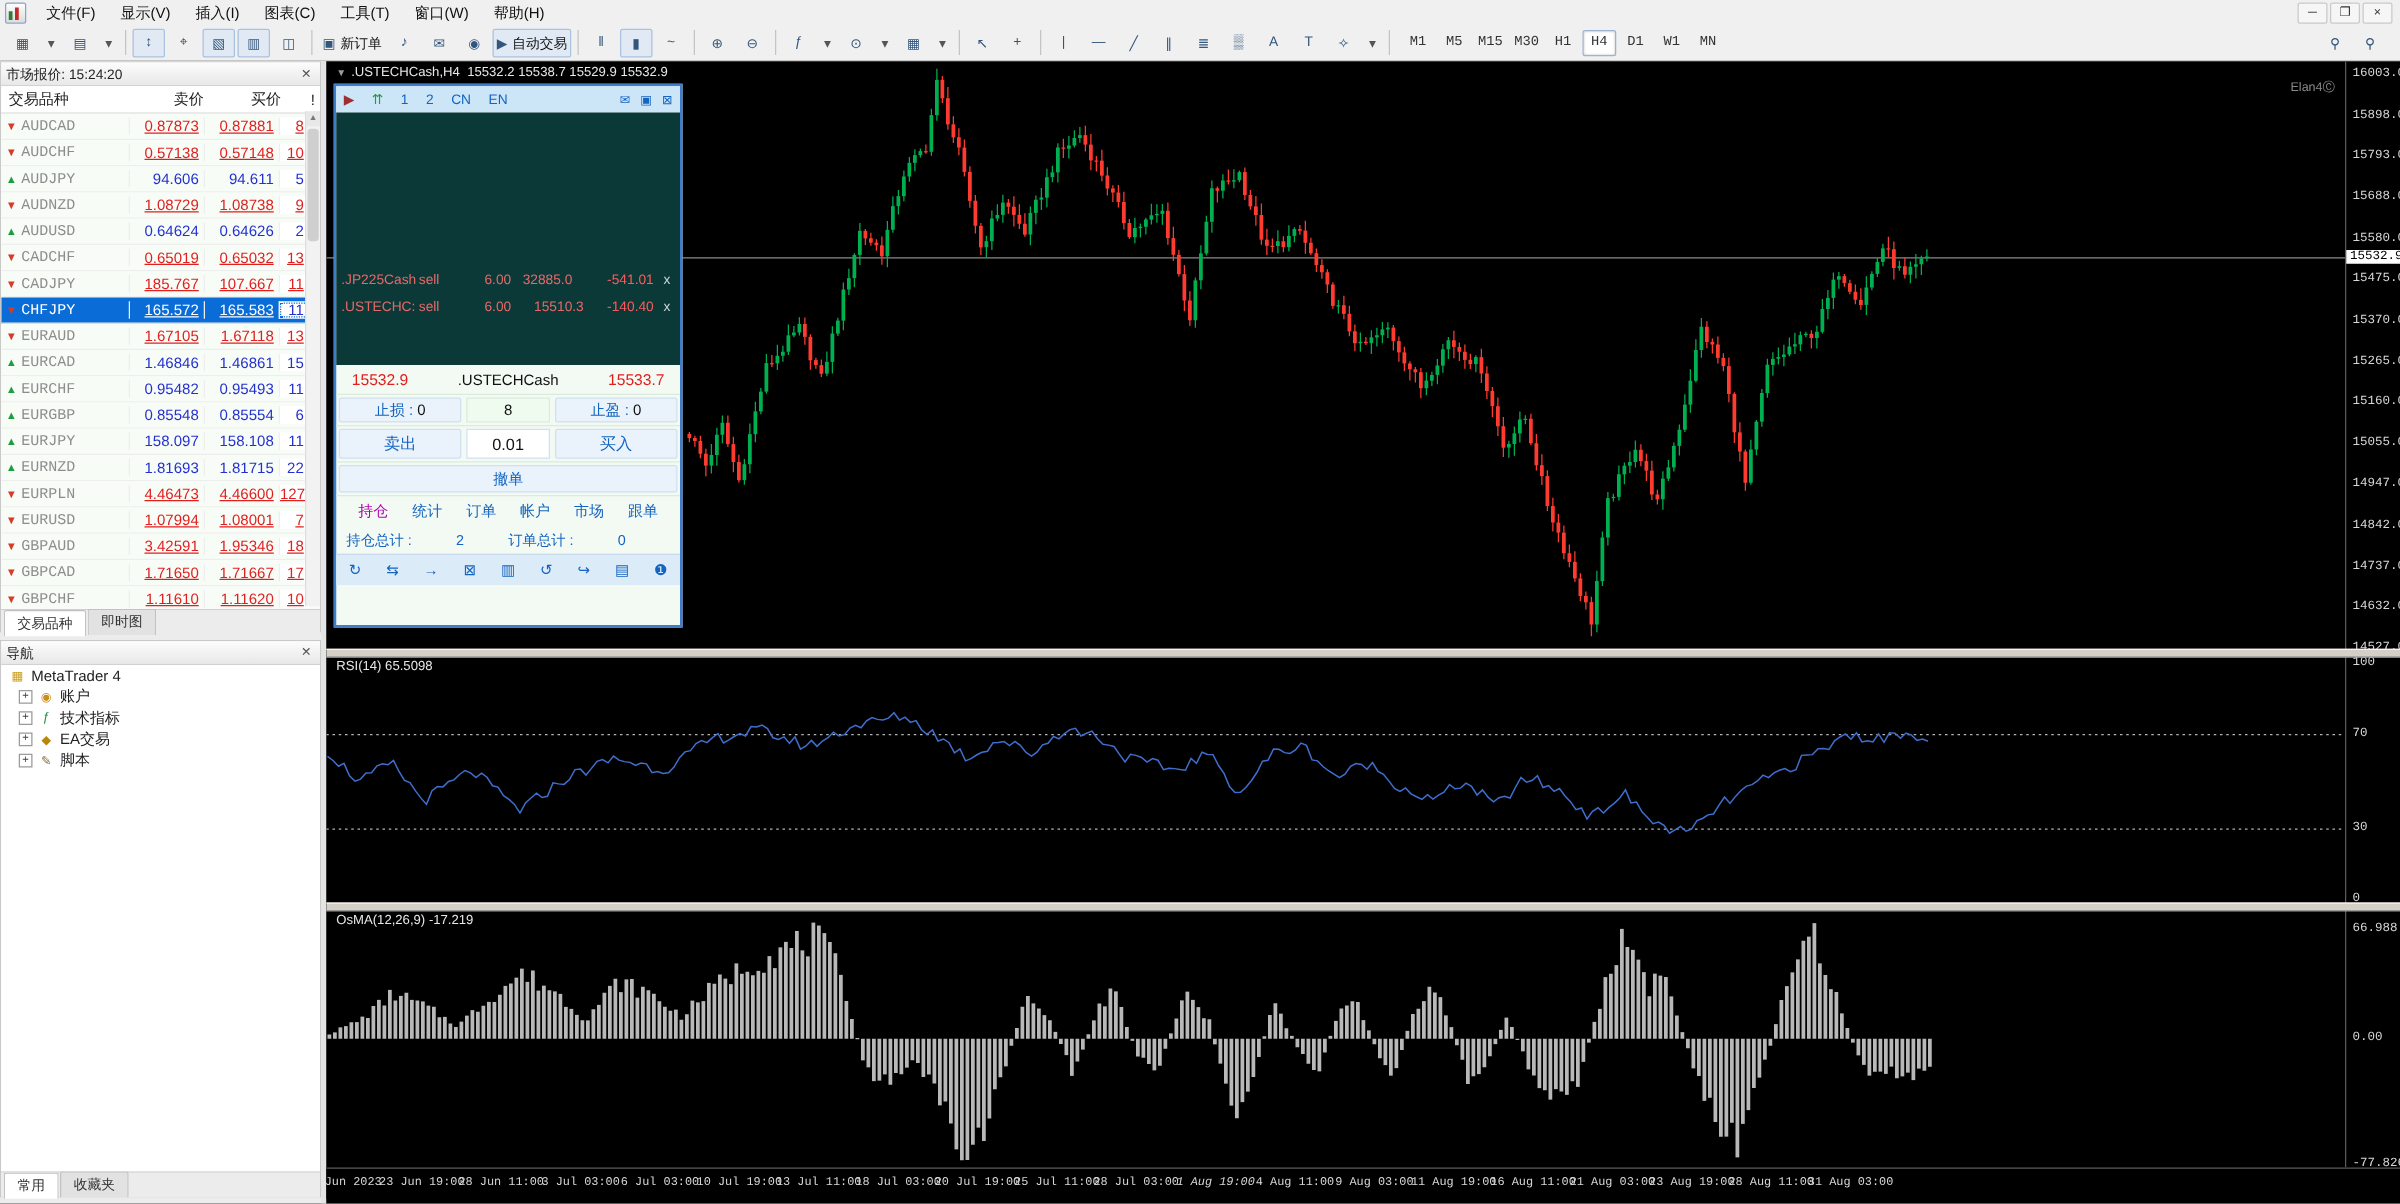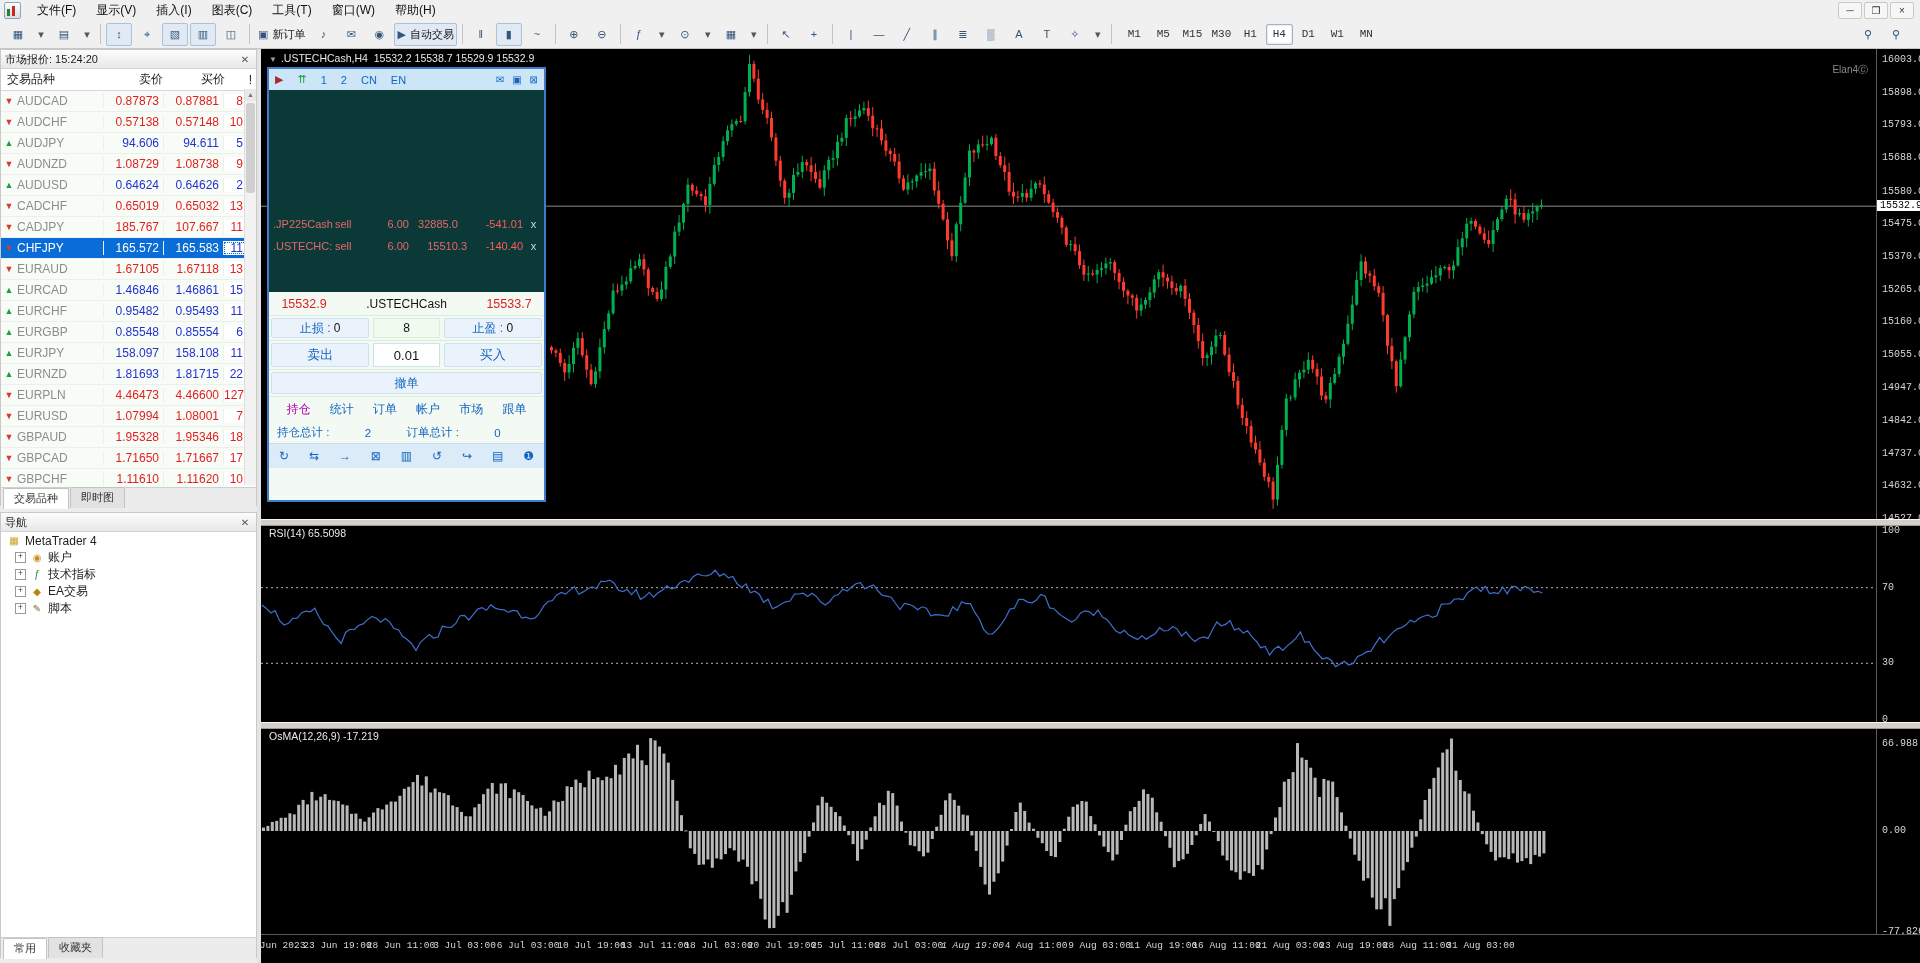--- a/index.html
+++ b/index.html
@@ -25,28 +25,28 @@
   
   .v-splitter{position:absolute;left:257px;top:49px;width:4px;height:914px;background:#e4e4e4;}
   .side-panel{position:absolute;left:0;width:257px;background:#fff;border:1px solid #c9c9c9;box-sizing:border-box;}
   .panel-title{height:18px;background:linear-gradient(#fcfcfc,#e8e8e8);border-bottom:1px solid #d2d2d2;display:flex;align-items:center;font-size:11px;color:#222;padding:0 4px;}
   .panel-close{margin-left:auto;font-size:10px;color:#555;width:14px;text-align:center;}
   
   .mw-header{height:21px;display:flex;align-items:center;font-size:12px;color:#222;border-bottom:1px solid #d8d8d8;background:#fff;}
   .mw-rows{position:relative;overflow:hidden;background:#fbfdfb;}
   .mw-row{height:20px;display:flex;align-items:center;font-size:12px;border-bottom:1px solid #eee;background:#f7fcf7;}
   .mw-row .arr{width:16px;text-align:center;font-size:9px;}
-  .mw-row .sym{width:86px;color:#8d8d8d;}
+  .mw-row .sym{width:86px;color:#8d8d8d;font-family:Liberation Mono, monospace;}
   .mw-row .bid,.mw-row .ask{width:60px;text-align:right;padding-right:4px;border-left:1px solid #eee;box-sizing:border-box;}
   .mw-row .spr{width:24px;text-align:right;padding-right:4px;border-left:1px solid #eee;box-sizing:border-box;background:#fff;}
   .mw-header .h-sym{width:102px;padding-left:6px;}
   .mw-header .h-bid,.mw-header .h-ask{width:60px;text-align:right;padding-right:4px;}
   .mw-header .h-spr{width:24px;text-align:right;padding-right:4px;}
   .arr.up{color:#1e9e40;} .arr.down{color:#d93a2b;}
-  .txt-up{color:#2431cf;} .txt-down{color:#e01f1f;}
+  .txt-up{color:#2431cf;} .txt-down{color:#e01f1f;text-decoration:underline;}
   .mw-row.sel{background:#0a6cd6;}
   .mw-row.sel .sym,.mw-row.sel .bid,.mw-row.sel .ask{color:#fff;}
   .mw-row.sel .spr{background:#fff;outline:1px dotted #0a6cd6;outline-offset:-2px;}
   .mw-scroll{position:absolute;right:0;top:0;width:11px;background:#f2f2f2;border-left:1px solid #ddd;}
   .mw-scroll .s-arrow{height:12px;font-size:7px;color:#777;text-align:center;line-height:12px;background:#e8e8e8;}
   .mw-scroll .s-thumb{position:absolute;left:1px;width:9px;height:90px;top:14px;background:#cfcfcf;border-radius:3px;}
   .tab-strip{display:flex;align-items:flex-end;background:#ececec;border-top:1px solid #cfcfcf;height:20px;font-size:11px;color:#333;padding-left:2px;}
   .tab{padding:2px 10px 3px;border:1px solid #c2c2c2;border-bottom:none;background:#e2e2e2;margin-right:1px;border-radius:2px 2px 0 0;}
   .tab.active{background:#fff;position:relative;top:1px;}
   
@@ -370,21 +370,21 @@
         <div class="mw-row">
           <span class="arr down">▼</span>
           <span class="sym">EURUSD</span>
           <span class="bid txt-down">1.07994</span>
           <span class="ask txt-down">1.08001</span>
           <span class="spr txt-down">7</span>
         </div>
         <div class="mw-row">
           <span class="arr down">▼</span>
           <span class="sym">GBPAUD</span>
-          <span class="bid txt-down">1.95328</span>
+          <span class="bid txt-down">3.42591</span>
           <span class="ask txt-down">1.95346</span>
           <span class="spr txt-down">18</span>
         </div>
         <div class="mw-row">
           <span class="arr down">▼</span>
           <span class="sym">GBPCAD</span>
           <span class="bid txt-down">1.71650</span>
           <span class="ask txt-down">1.71667</span>
           <span class="spr txt-down">17</span>
         </div>

